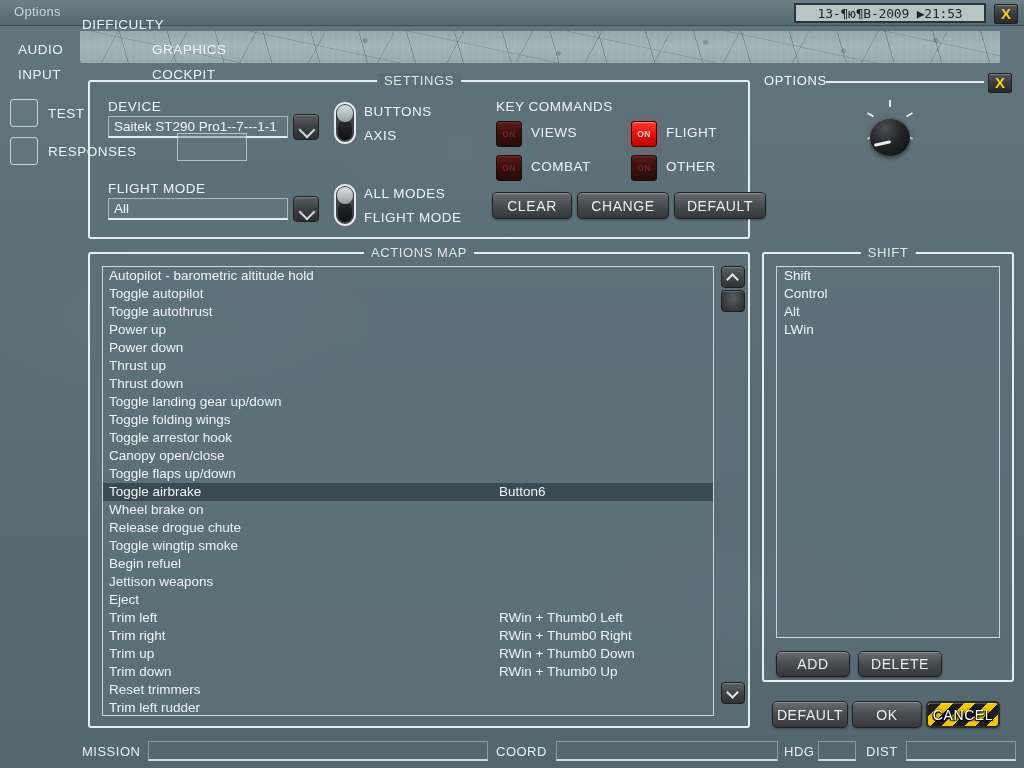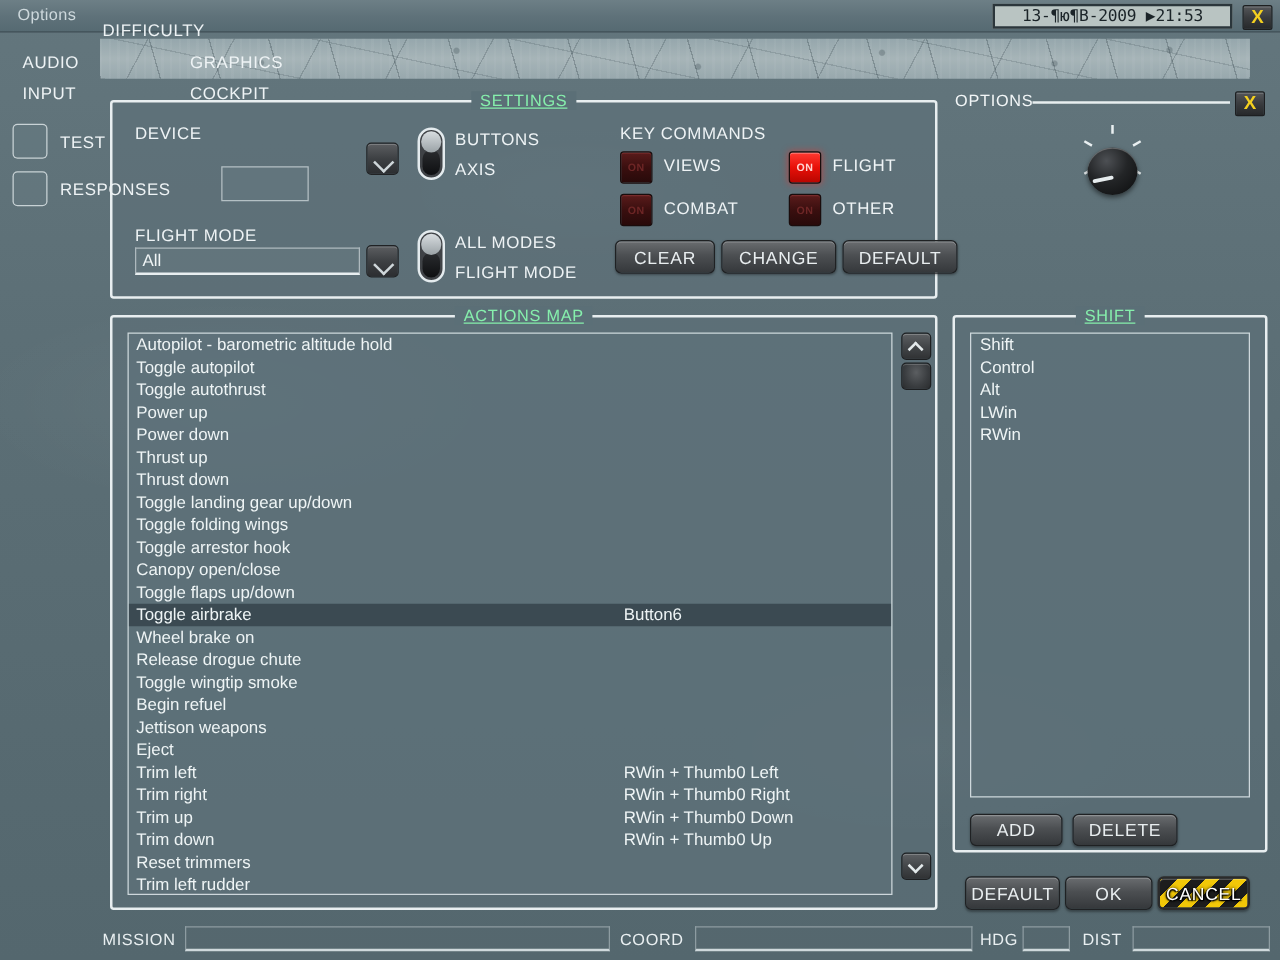--- a/index.html
+++ b/index.html
@@ -67,23 +67,22 @@
   }
 
   
   .panel {
     position: absolute;
     border: 2px solid #e8eef0; border-radius: 3px;
     background: rgba(92,112,120,.55);
   }
   .panel > .legend {
     position: absolute; top: -9px; background: #5b6f77;
-    padding: 0 7px; font-size: 13px; color: #86efac; letter-spacing: .6px;
+    padding: 0 7px; font-size: 13px; color: #e5e5e5; letter-spacing: .6px;
     white-space: nowrap;
-    text-decoration: underline;
   }
   .legend.center { left: 50%; transform: translateX(-50%); }
 
   #panel-settings { left: 88px; top: 80px; width: 662px; height: 159px; }
   #panel-options  { left: 762px; top: 80px; width: 252px; height: 159px; background: transparent; border: none; }
   #panel-options-rule {
     position: absolute; left: 826px; top: 81px; width: 158px; height: 2px; background: #e8eef0;
   }
   #options-legend {
     position: absolute; left: 764px; top: 73px; font-size: 13px; color: #f2f6f7; letter-spacing: .6px;
@@ -270,20 +269,21 @@
   <div id="datetime">13-¶ю¶В-2009 ▶21:53</div>
   <div id="close-main" class="xbtn">X</div>
 </div>
 
 <div id="mapstrip"></div>
 
 <div id="panel-settings" class="panel">
   <div class="legend center">SETTINGS</div>
 
   <div class="lbl" style="left:18px; top:17px;">DEVICE</div>
+  <div class="textfield" style="left:18px; top:34px; width:180px; height:22px;">Saitek ST290 Pro1--7---1-1</div>
   <div class="dropbtn" style="left:203px; top:32px;"></div>
 
   <div class="lbl" style="left:18px; top:99px;">FLIGHT MODE</div>
   <div class="textfield" style="left:18px; top:116px; width:180px; height:22px;">All</div>
   <div class="dropbtn" style="left:203px; top:114px;"></div>
 
   <div class="switch up" style="left:244px; top:20px;">
     <div class="stick"></div>
     <div class="knob"></div>
   </div>
@@ -383,21 +383,20 @@
   </div>
 </div>
 
 <div id="panel-shift" class="panel">
   <div class="legend center">SHIFT</div>
   <div id="shift-list" class="listbox" style="left:12px; top:12px; width:224px; height:372px;">
       <div class="shiftrow">Shift</div>
       <div class="shiftrow">Control</div>
       <div class="shiftrow">Alt</div>
       <div class="shiftrow">LWin</div>
-      <div class="shiftrow">RWin</div>
     </div>
   <div class="btn" style="left:12px; top:397px; width:74px; height:26px;">ADD</div>
   <div class="btn" style="left:94px; top:397px; width:84px; height:26px;">DELETE</div>
 </div>
 
 <div class="btn" style="left:772px; top:701px; width:76px; height:27px;">DEFAULT</div>
 <div class="btn" style="left:852px; top:701px; width:70px; height:27px;">OK</div>
 <div class="btn hazard" style="left:926px; top:701px; width:74px; height:27px;">CANCEL</div>
 
 <div id="statusbar">

